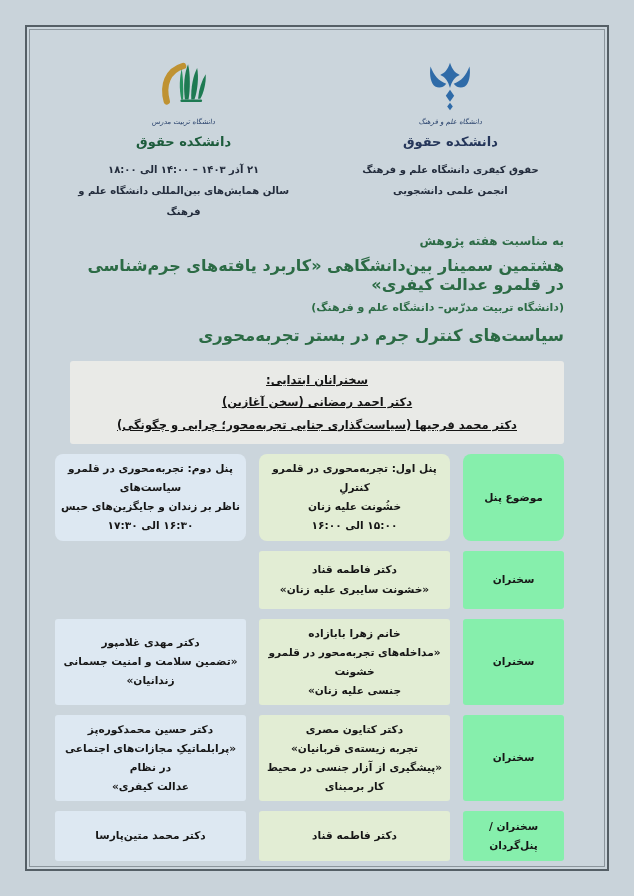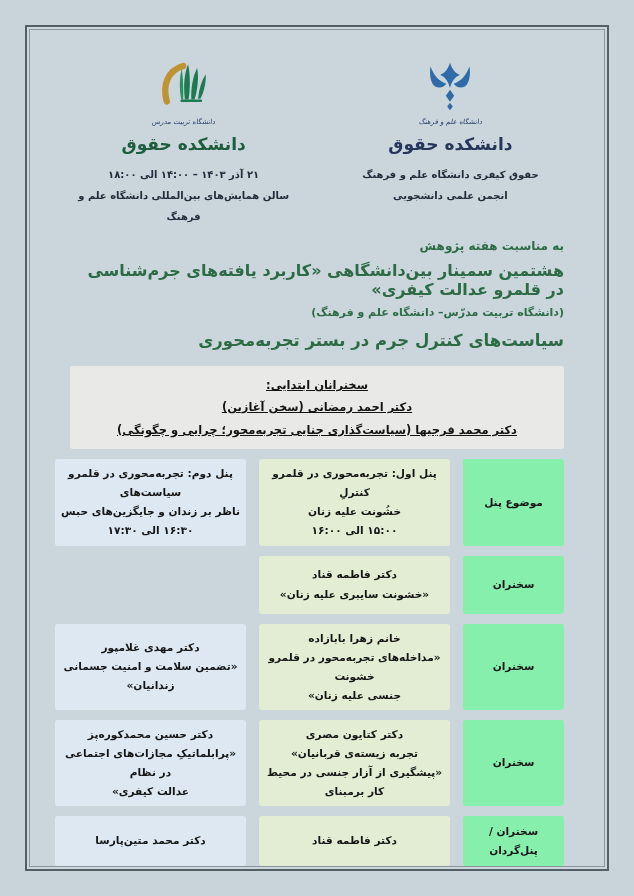--- a/index.html
+++ b/index.html
@@ -21,21 +21,21 @@
     border:1px solid #8b959c;
     padding:18px 40px 10px 40px;
     overflow:hidden;
   }
 
   
   .header { display:flex; justify-content:space-between; }
   .header-col { width:46%; text-align:center; }
   .logo-box { height:78px; display:flex; flex-direction:column; align-items:center; justify-content:flex-end; }
   .logo-calligraphy { font-size:7px; color:#27406b; letter-spacing:-0.5px; transform:skewX(-8deg); margin-top:1px; }
-  .faculty-line { font-size:17px; font-weight:bold; margin-top:8px; }
+  .faculty-line { font-size:13px; font-weight:bold; margin-top:8px; }
   .faculty-green { color:#1d5c3c; }
   .faculty-navy  { color:#25365a; }
   .header-small { font-size:10px; font-weight:bold; color:#232c3c; margin-top:10px; line-height:2.1; }
 
   
   .titles { text-align:right; margin-top:12px; color:#2c6b45; }
   .t-occasion   { font-size:12px; font-weight:bold; }
   .t-seminar    { font-size:16px; font-weight:bold; margin-top:8px; }
   .t-universities{ font-size:11px; font-weight:bold; margin-top:7px; }
   .t-main       { font-size:16.5px; font-weight:bold; margin-top:12px; }
@@ -54,21 +54,21 @@
   .srow { display:grid; grid-template-columns:101px 191px 191px; gap:13px; }
   .cell {
     border-radius:3px; display:flex; flex-direction:column;
     align-items:center; justify-content:center;
     text-align:center; font-size:10.6px; font-weight:bold; color:#161616;
     line-height:1.8; padding:5px 6px;
   }
   .cell-label  { background:#86efac; }
   .cell-green  { background:#e2edd4; }
   .cell-blue   { background:#dde8f2; }
-  .r0 .cell { min-height:54px; }
+  .r0 .cell { min-height:54px;border-radius:8px; }
   .r1 .cell { min-height:58px; }
   .r2 .cell { min-height:62px; }
   .r3 .cell { min-height:66px; }
   .r4 .cell { min-height:50px; }
   .cell span { display:block; }
 </style>
 </head>
 <body>
 
 <div class="page">

